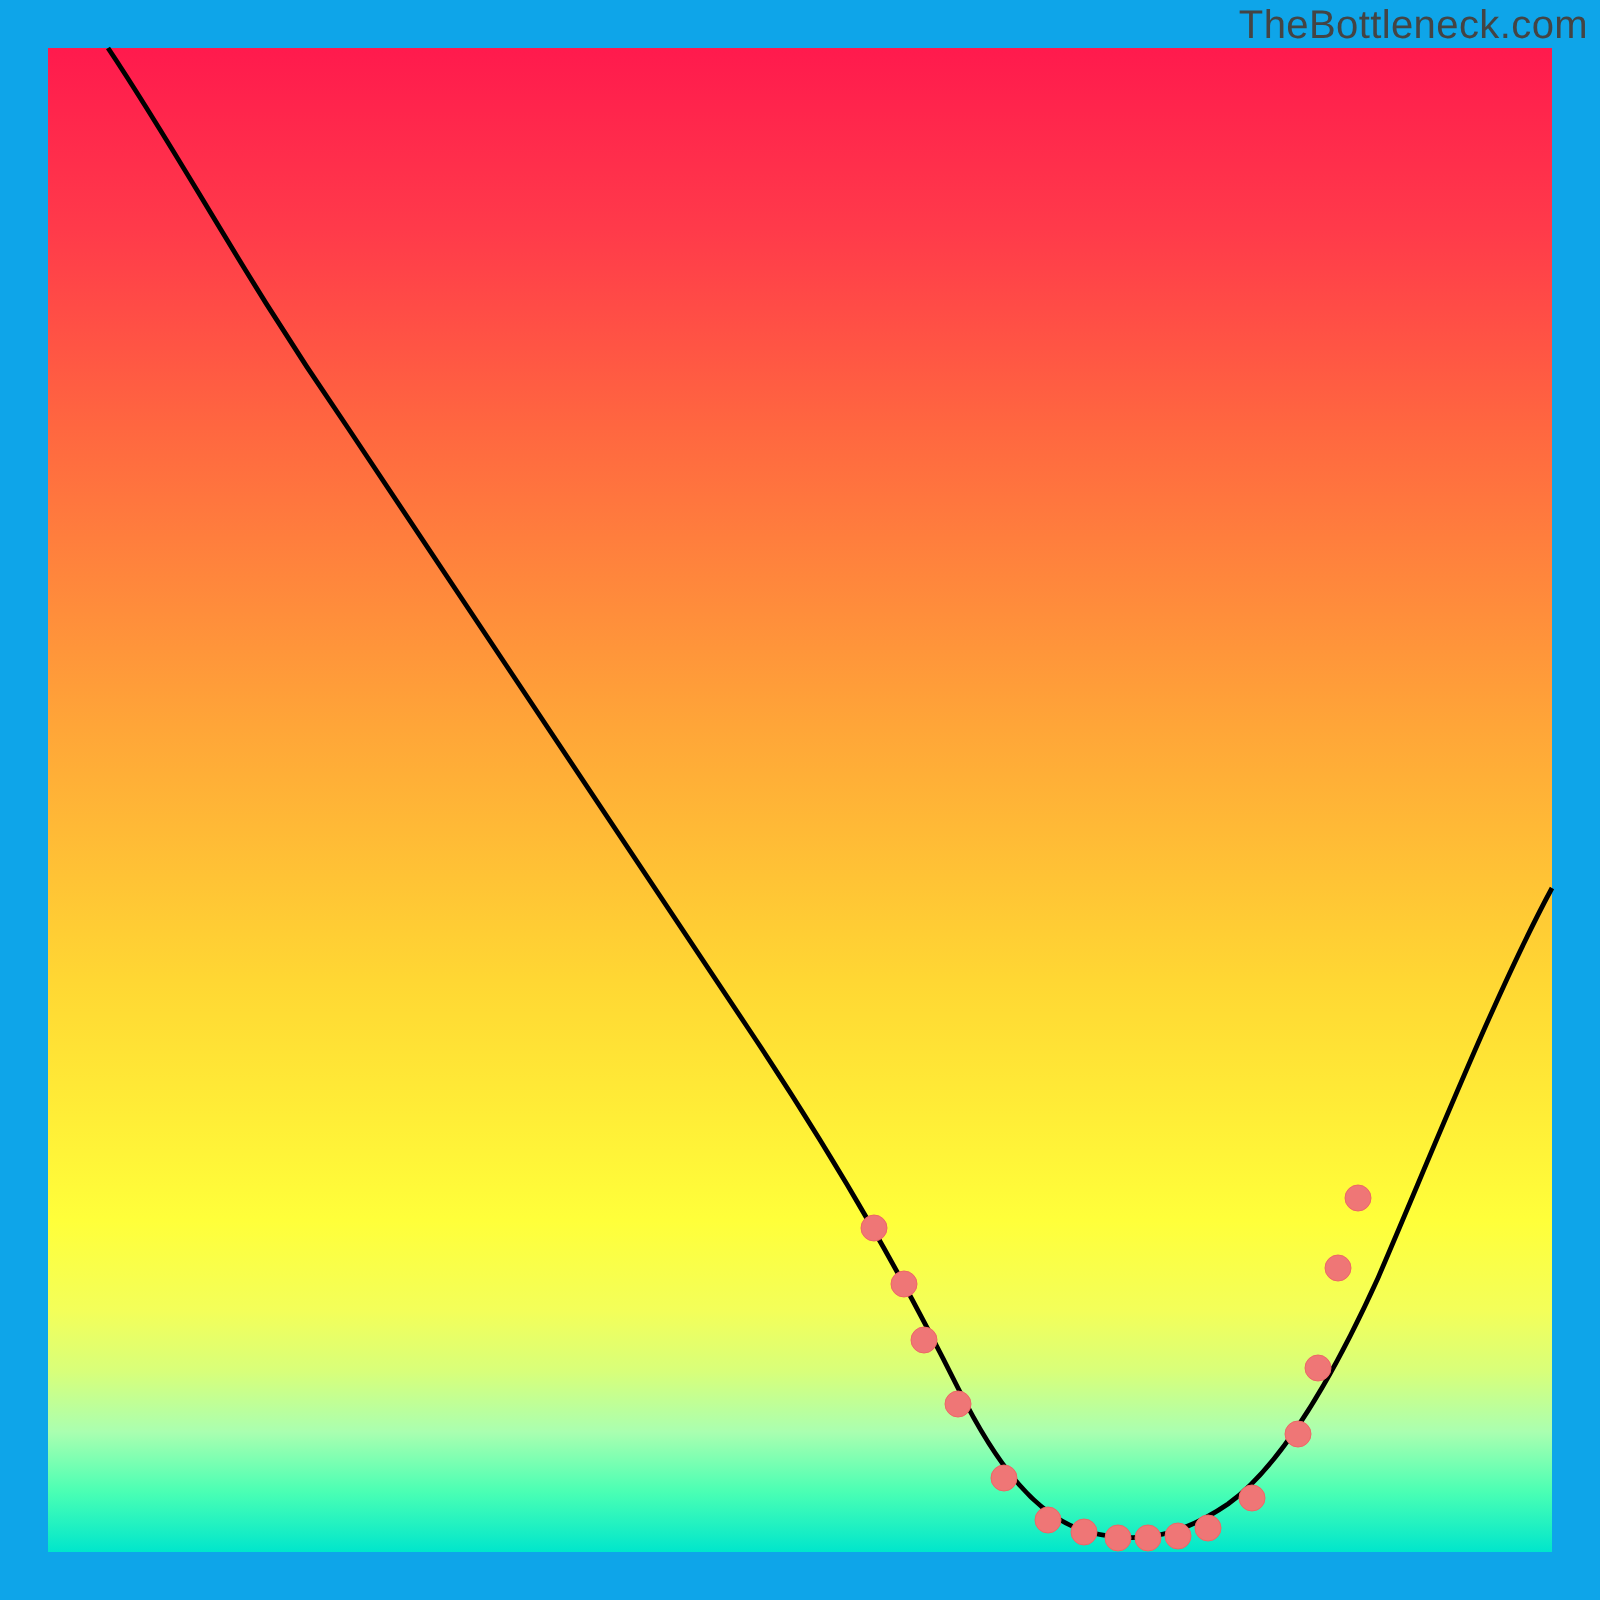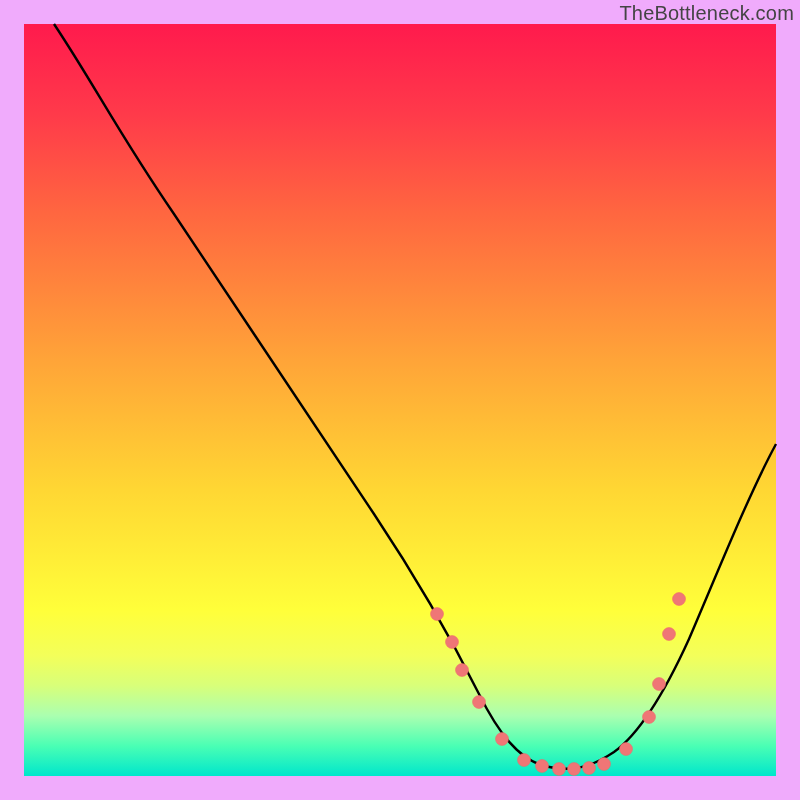--- a/index.html
+++ b/index.html
@@ -10,21 +10,21 @@
     background: #000;
     overflow: hidden;
     font-family: Arial, Helvetica, sans-serif;
   }
   .frame {
     position: absolute;
     top: 0;
     left: 0;
     width: 800px;
     height: 800px;
-    background: #f0abfc;
+    background: #0ea5e9;
   }
   .plot {
     position: absolute;
     top: 24px;
     left: 24px;
     width: 752px;
     height: 752px;
     
     background: linear-gradient(to bottom,
       #ff1a4d 0%,

